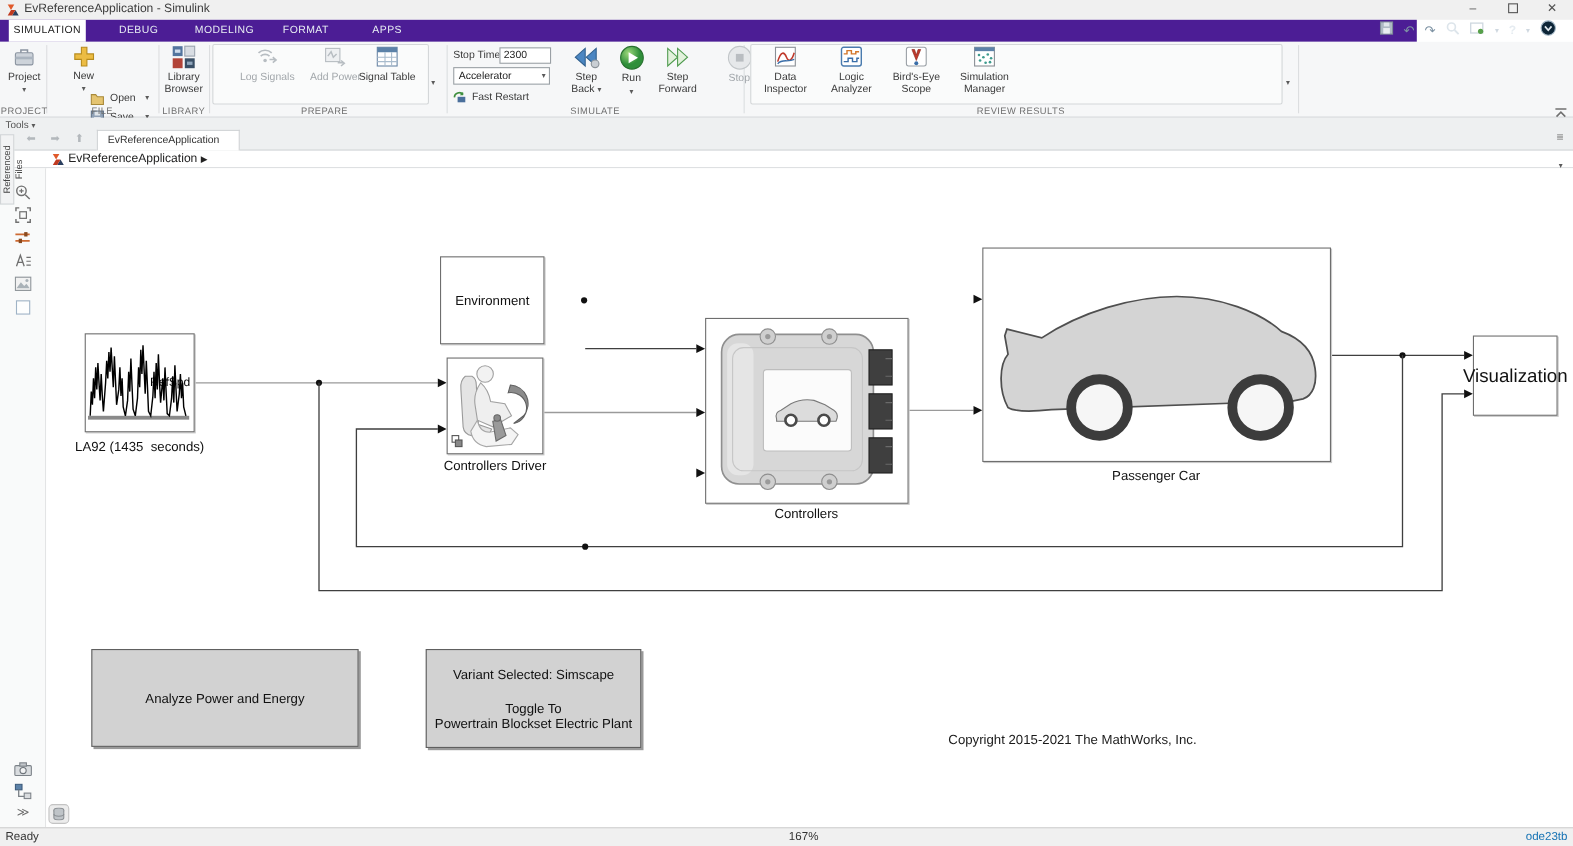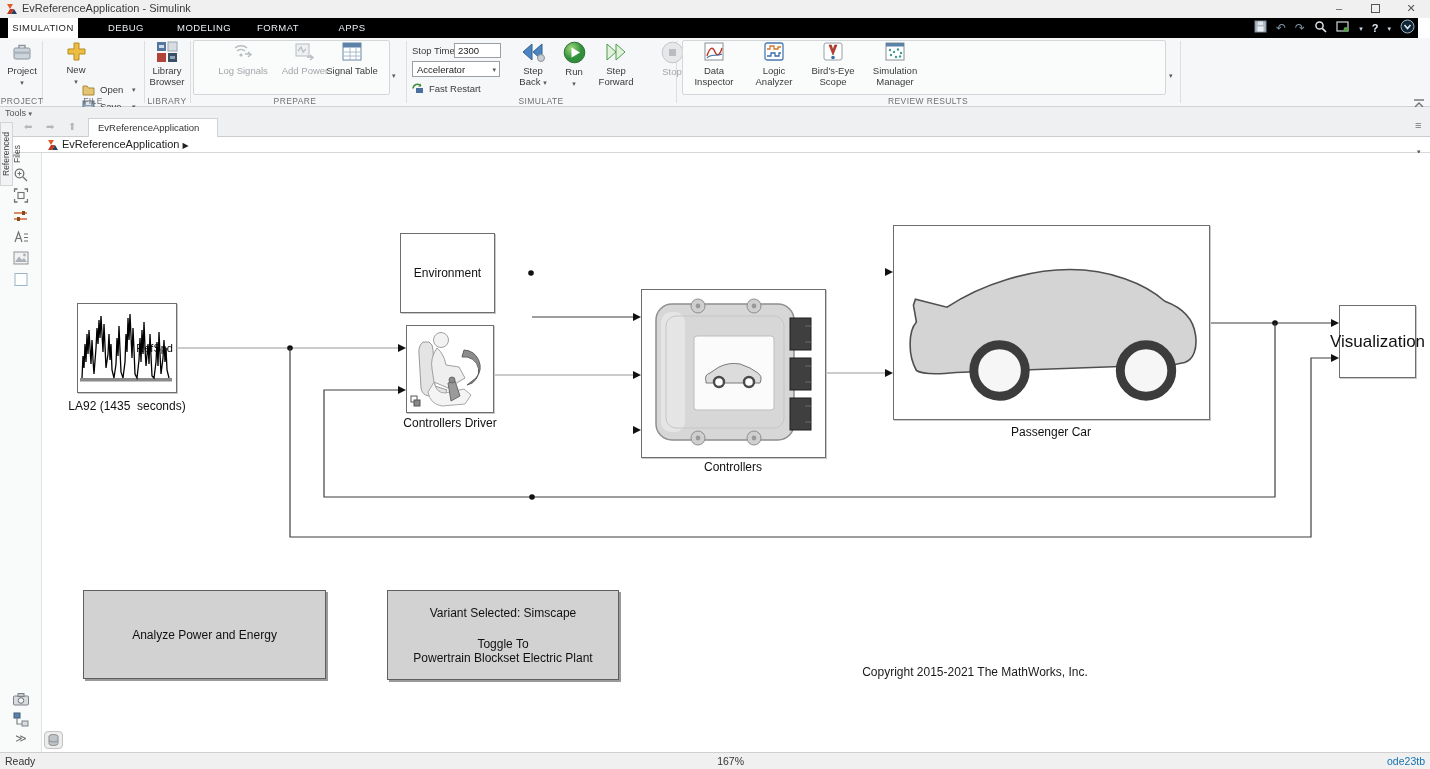--- a/index.html
+++ b/index.html
@@ -6,21 +6,21 @@
   *{box-sizing:border-box;font-family:"Liberation Sans","DejaVu Sans",sans-serif;}
   .app{position:relative;width:1430px;height:769px;background:#fff;overflow:hidden;cursor:default;-webkit-user-select:none;user-select:none;}
   .abs{position:absolute;}
 
   
   .titlebar{position:absolute;left:0;top:0;width:1430px;height:18px;background:#f0f0f0;}
   .titlebar .ttext{position:absolute;left:22px;top:2px;font-size:11px;color:#3c3c3c;}
   .winbtn{position:absolute;top:0;width:34px;height:18px;text-align:center;line-height:17px;font-size:11px;color:#555;}
 
   
-  .tabrow{position:absolute;left:0;top:18px;width:1418px;height:20px;background:#000000;padding-left:20px;}
+  .tabrow{position:absolute;left:0;top:18px;width:1288px;height:20px;background:#4c1d95;padding-left:20px;}
   .rtab{position:absolute;top:0;height:20px;line-height:20px;text-align:center;font-size:9.5px;letter-spacing:.4px;color:#e8eef4;}
   .rtab.active{background:#fff;color:#222;}
   .qa{position:absolute;top:2px;height:16px;display:flex;align-items:center;}
   .qa span{display:inline-block;}
 
   
   .ribbon{position:absolute;left:0;top:38px;width:1430px;height:69px;background:#f6f7f8;border-bottom:1px solid #cfd2d5;}
   .gsep{position:absolute;top:3px;height:62px;width:1px;background:#dcdee0;}
   .grouplabel{position:absolute;top:58px;transform:translateX(-50%);font-size:8.5px;color:#707070;letter-spacing:.4px;white-space:nowrap;}
   .bigbtn{position:absolute;top:2px;height:54px;text-align:center;font-size:9.5px;line-height:11px;color:#3a3a3a;}
@@ -494,21 +494,21 @@
     <div class="blklabel" style="left:1009px;top:272px">Passenger Car</div>
 
     <div class="blk" style="left:1297px;top:152px;width:77px;height:73px">
       <div class="ctrtext" style="font-size:17px">Visualization</div>
     </div>
 
     <div class="graybtn" style="left:41px;top:437px;width:243px;height:89px">
       <span>Analyze Power and Energy</span>
     </div>
 
-    <div class="graybtn" style="left:345px;top:437px;width:232px;height:90px">
+    <div class="graybtn" style="left:345px;top:437px;width:196px;height:90px">
       <span>Variant Selected: Simscape</span>
       <span style="margin-top:17px">Toggle To</span>
       <span>Powertrain Blockset Electric Plant</span>
     </div>
 
 
     <div class="copyright" style="left:783px;top:512px;width:300px">Copyright 2015-2021 The MathWorks, Inc.</div>
 
     <div class="datafab">
       <svg width="11" height="12" viewBox="0 0 11 12">

